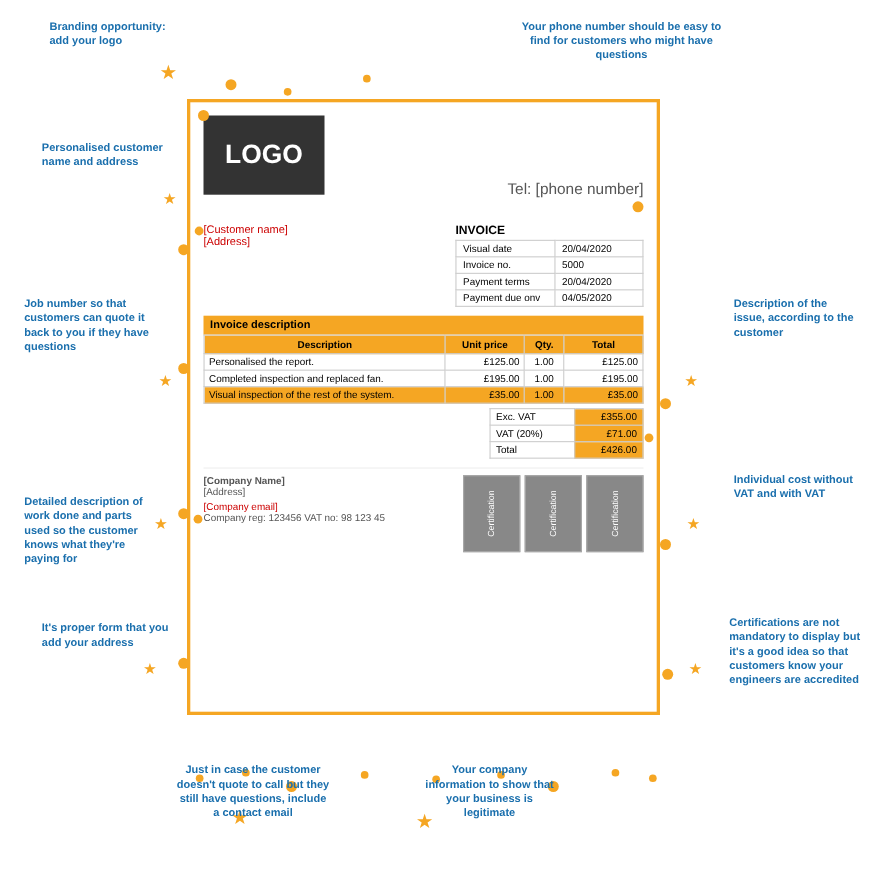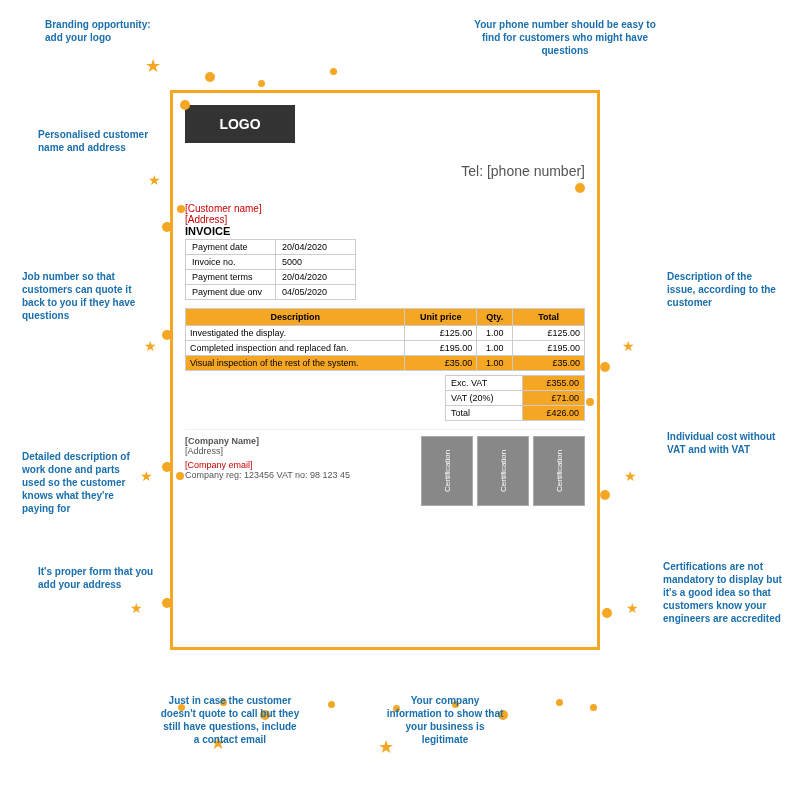--- a/index.html
+++ b/index.html
@@ -62,23 +62,23 @@
     .invoice-header {
       display: flex;
       justify-content: space-between;
       align-items: flex-start;
       margin-bottom: 8px;
     }
 
     .logo-box {
       background: #333;
       color: #fff;
-      font-size: 14px;
+      font-size: 24px;
       font-weight: bold;
-      padding: 11px 18px;
+      padding: 22px 18px;
       width: 110px;
       text-align: center;
       position: relative;
     }
 
     .logo-dot {
       position: absolute;
       top: -5px;
       left: -5px;
       width: 10px;
@@ -119,21 +119,20 @@
       padding: 2px 6px;
     }
     .invoice-table-right .label-col { width: 90px; }
     .invoice-table-right .value-col { width: 80px; }
 
     .invoice-top-row {
       display: flex;
       justify-content: space-between;
       align-items: flex-start;
       margin-bottom: 6px;
-      flex-direction: column;
     }
 
     
     .inv-desc-header {
       background: #f5a623;
       font-weight: bold;
       font-size: 10px;
       padding: 3px 6px;
       color: #000;
     }
@@ -395,55 +394,56 @@
     <div class="customer-block">
       <div class="cust-dot"></div>
       <div style="color:#c00;font-size:10px;">[Customer name]</div>
       <div style="color:#c00;font-size:10px;">[Address]</div>
     </div>
     <div>
       <div style="font-weight:bold;font-size:11px;margin-bottom:2px;">INVOICE</div>
       <table class="invoice-table-right">
         <tbody id="invoice-fields-tbody">
             <tr>
-              <td class="label-col">Payment date</td>
+              <td class="label-col">Visual date</td>
               <td class="value-col">20/04/2020</td>
             </tr>
             <tr>
               <td class="label-col">Invoice no.</td>
               <td class="value-col">5000</td>
             </tr>
             <tr>
               <td class="label-col">Payment terms</td>
               <td class="value-col">20/04/2020</td>
             </tr>
             <tr>
               <td class="label-col">Payment due onv</td>
               <td class="value-col">04/05/2020</td>
             </tr>
           </tbody>
       </table>
     </div>
   </div>
 
   <div style="margin-top:8px;position:relative;">
+    <div class="inv-desc-header">Invoice description</div>
   </div>
 
   <table class="items-table">
     <thead>
       <tr id="items-header-row">
           <th>Description</th>
           <th>Unit price</th>
           <th>Qty.</th>
           <th>Total</th>
         </tr>
     </thead>
     <tbody id="items-body">
         <tr>
-    <td class="col-desc">Investigated the display.</td>
+    <td class="col-desc">Personalised the report.</td>
     <td class="col-price">£125.00</td>
     <td class="col-qty">1.00</td>
     <td class="col-total">£125.00</td>
   </tr>
         <tr>
     <td class="col-desc">Completed inspection and replaced fan.</td>
     <td class="col-price">£195.00</td>
     <td class="col-qty">1.00</td>
     <td class="col-total">£195.00</td>
   </tr>

